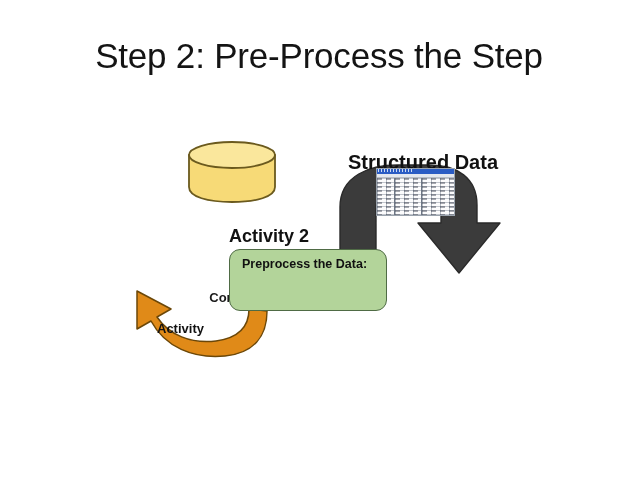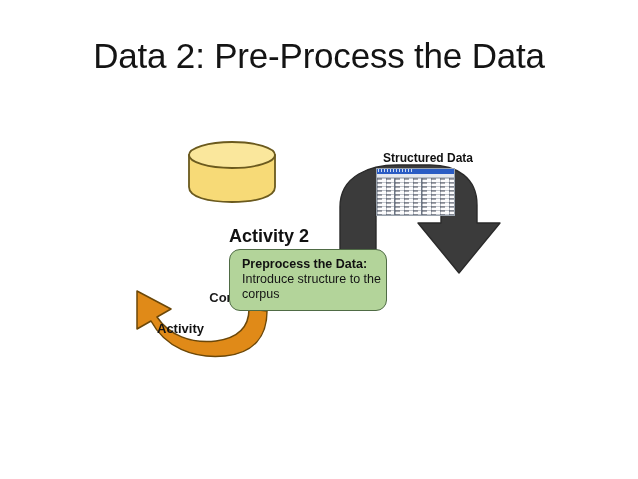--- a/index.html
+++ b/index.html
@@ -58,22 +58,21 @@
     font-weight: bold;
     color: #1a1a1a;
   }
 
   
   .structured-label {
     position: absolute;
     left: 263px;
     top: 26px;
     width: 160px;
-    text-align: center;
-    font-size: 12px;
+    font-size: 20px;
     font-weight: bold;
     color: #111111;
     white-space: nowrap;
   }
 
   
   #spreadsheet {
     position: absolute;
     left: 291px;
     top: 43px;
@@ -178,21 +177,21 @@
     font-weight: bold;
     color: #111111;
     white-space: nowrap;
   }
 </style>
 </head>
 <body>
 
 <div id="slide">
 
-  <div id="slide-title">Data 2: Pre-Process the Data</div>
+  <div id="slide-title">Step 2: Pre-Process the Step</div>
 
   <div id="diagram">
 
     <svg id="diagram-svg" viewBox="0 0 460 250">
 
       <g>
         <path d="M 255 148
                  L 255 82
                  C 255 50, 286 40, 312 40
                  L 345 40
@@ -247,19 +246,18 @@
         <div class="ss-ink"></div>
         <div class="ss-vline" style="left:17px"></div>
         <div class="ss-vline" style="left:44px"></div>
       </div>
     </div>
 
     <div class="activity-label">Activity 2</div>
 
     <div id="process-box">
       <div id="process-title">Preprocess the Data:</div>
-      <div id="process-desc">Introduce structure to the corpus</div>
     </div>
 
     <div class="feedback-label">Activity</div>
 
   </div>
 </div>
 
 </body></html>

